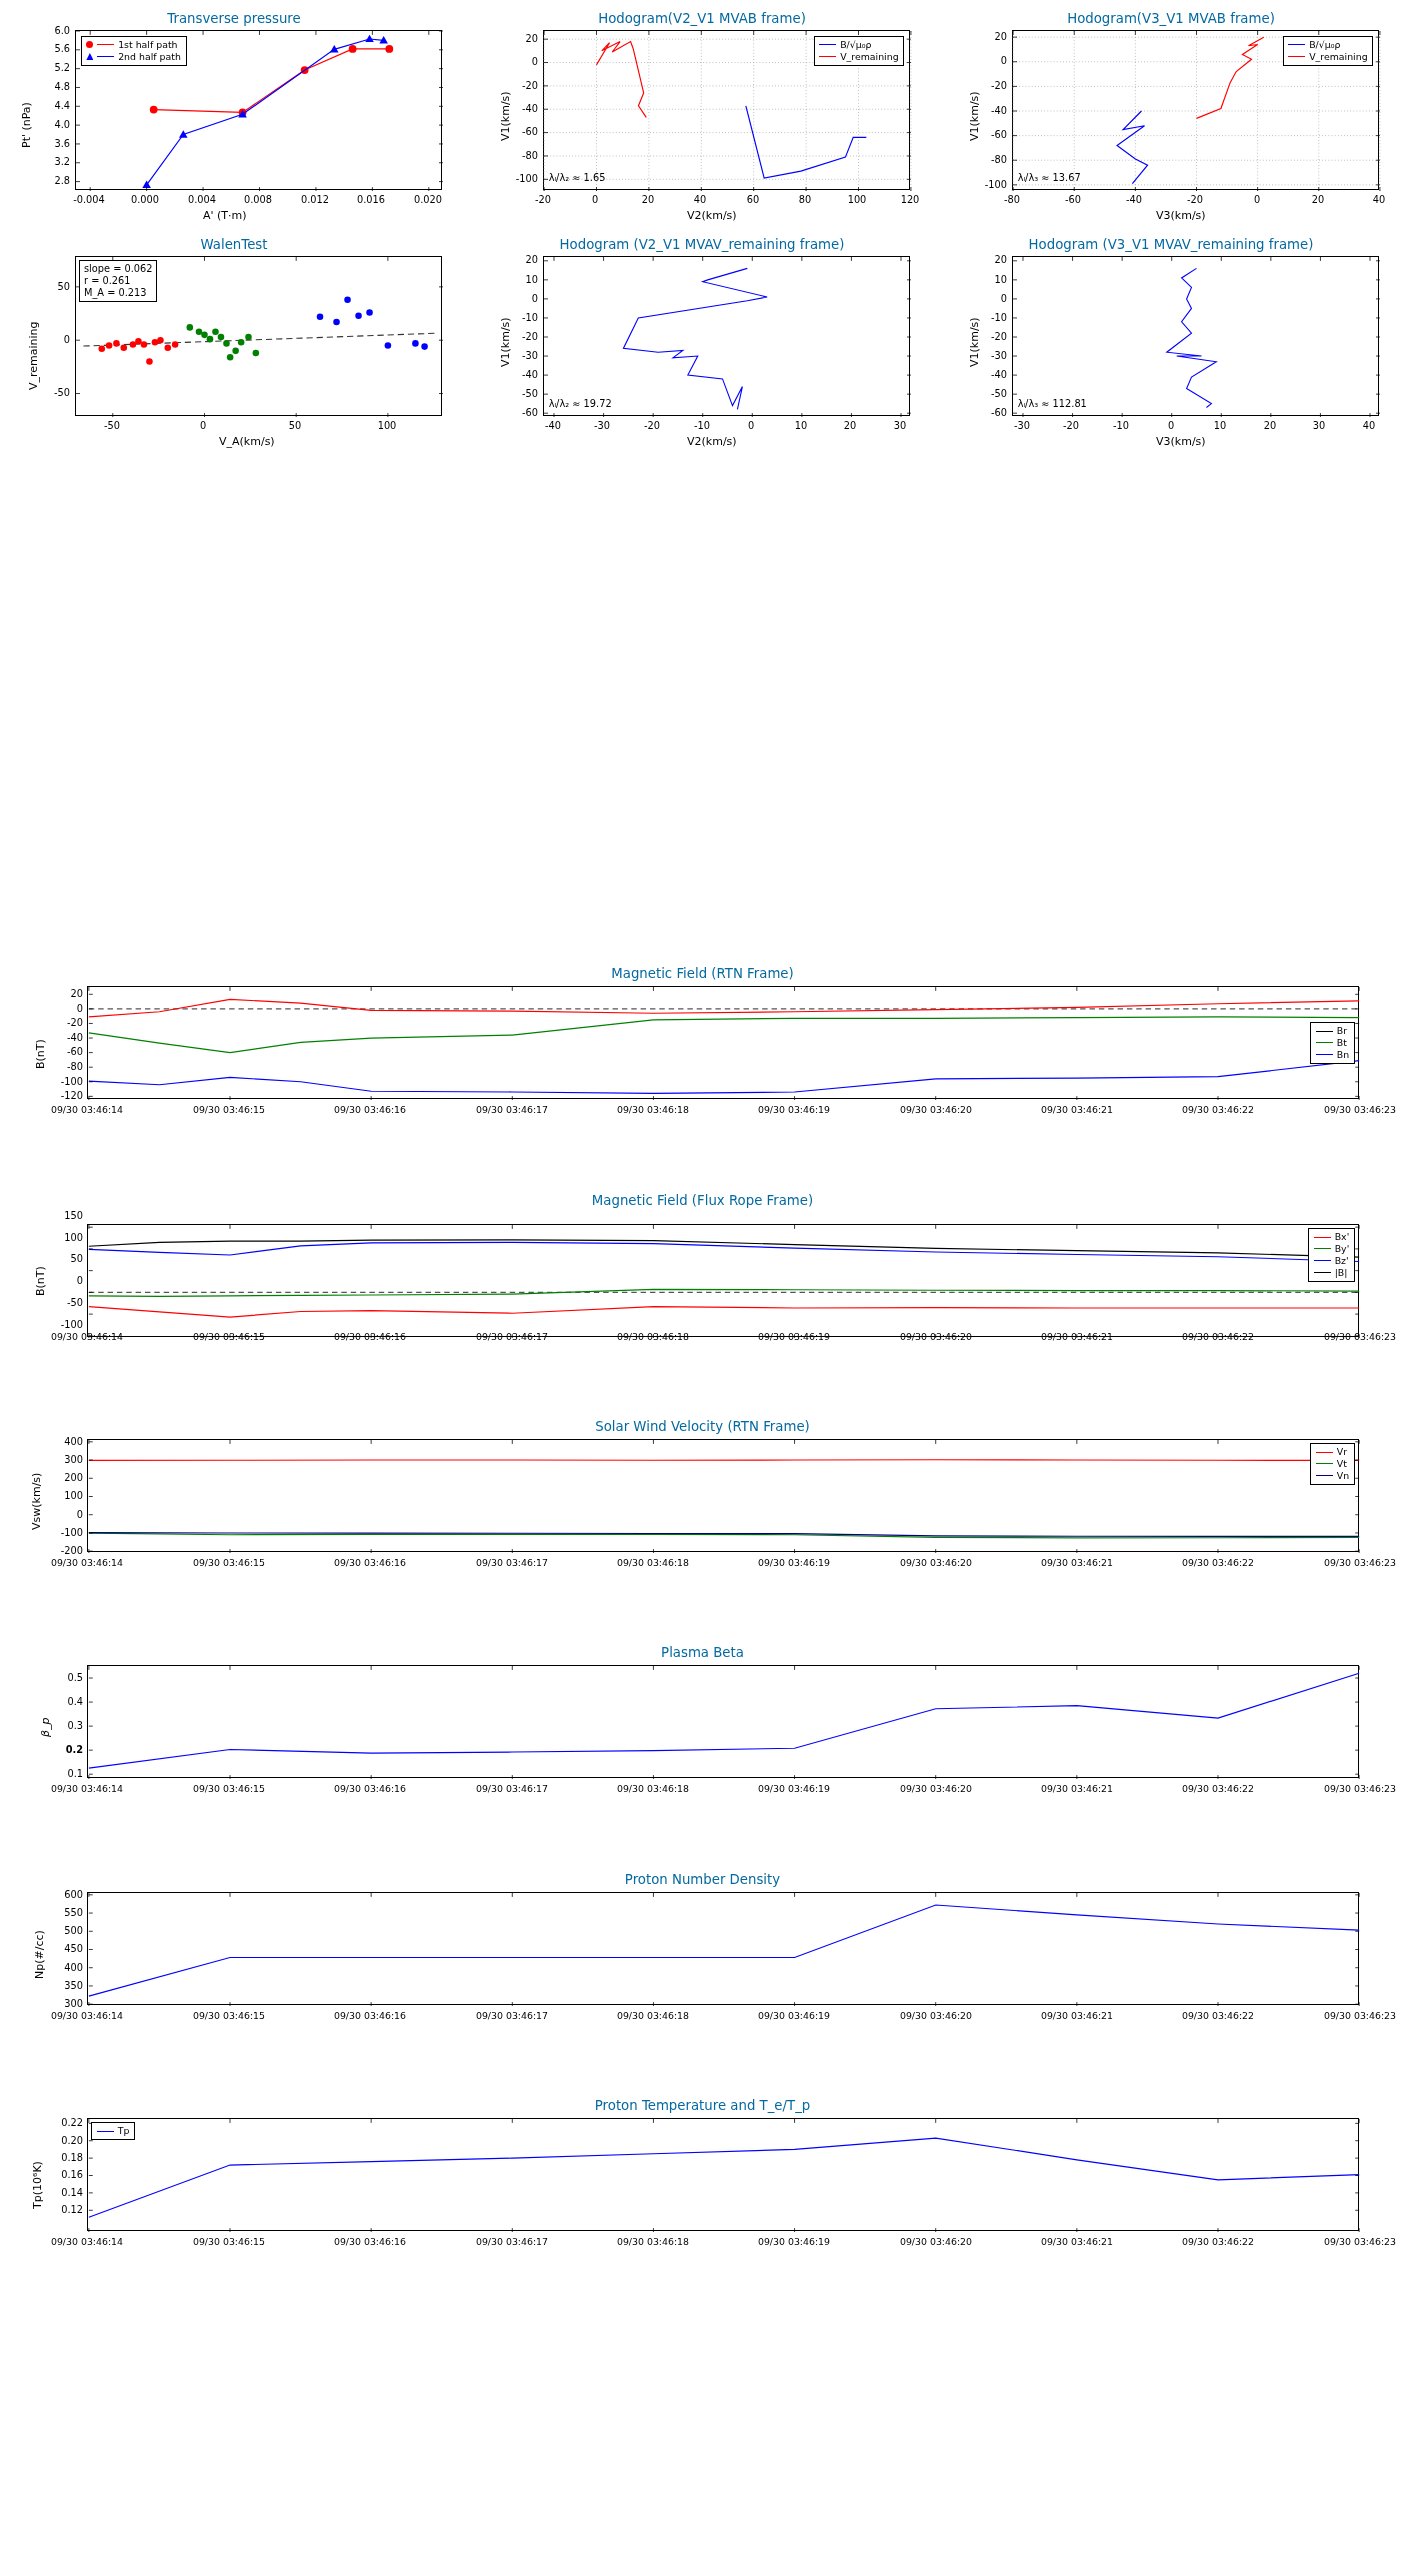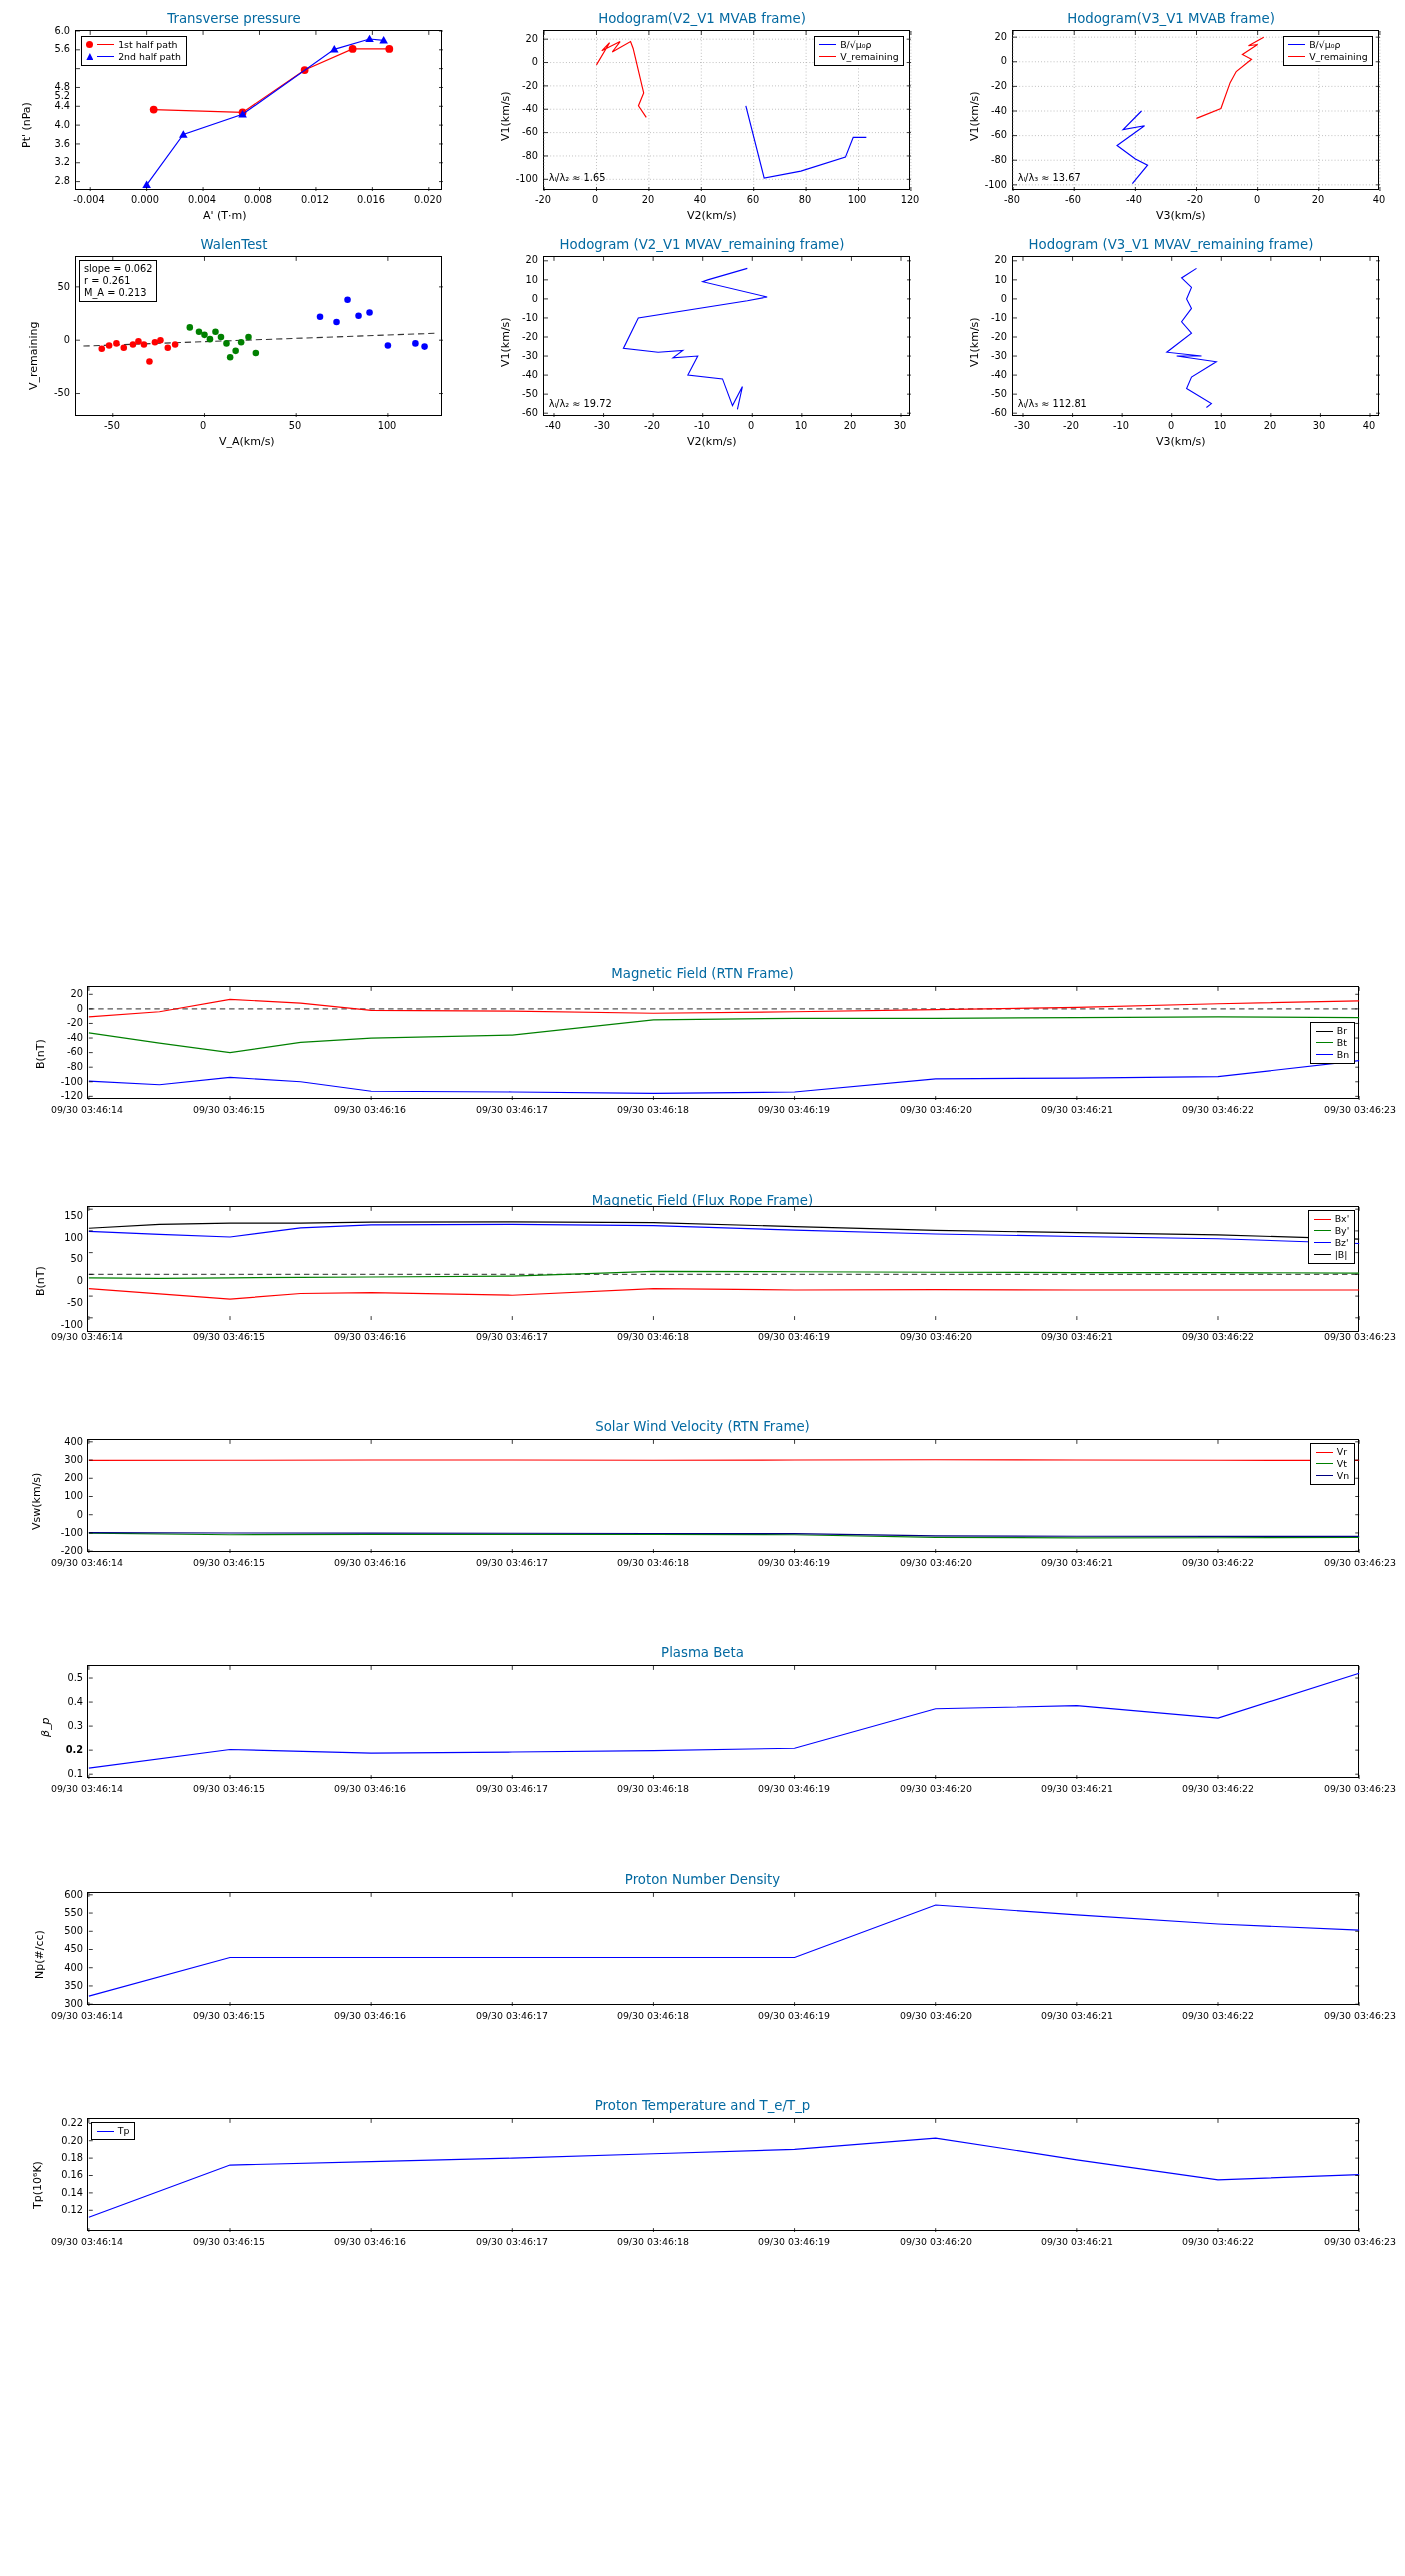--- a/index.html
+++ b/index.html
@@ -97,21 +97,21 @@
       <div class="tick tickx" style="left: 258px; top: 194px;">0.008</div>
       <div class="tick tickx" style="left: 315px; top: 194px;">0.012</div>
       <div class="tick tickx" style="left: 371px; top: 194px;">0.016</div>
       <div class="tick tickx" style="left: 428px; top: 194px;">0.020</div>
       <div class="tick ticky" style="right: 398px; left: auto; top: 180px;">2.8</div>
       <div class="tick ticky" style="right: 398px; left: auto; top: 161px;">3.2</div>
       <div class="tick ticky" style="right: 398px; left: auto; top: 143px;">3.6</div>
       <div class="tick ticky" style="right: 398px; left: auto; top: 124px;">4.0</div>
       <div class="tick ticky" style="right: 398px; left: auto; top: 105px;">4.4</div>
       <div class="tick ticky" style="right: 398px; left: auto; top: 86px;">4.8</div>
-      <div class="tick ticky" style="right: 398px; left: auto; top: 67px; margin-top: 28px;">5.2</div>
+      <div class="tick ticky" style="right: 398px; left: auto; top: 67px;">5.2</div>
       <div class="tick ticky" style="right: 398px; left: auto; top: 48px;">5.6</div>
       <div class="tick ticky" style="right: 398px; left: auto; top: 30px;">6.0</div>
     </div>
 
   <div class="panel" style="left:468px;top:0px;width:468px;height:226px;">
     <div class="title" style="top:11px;left:0;">Hodogram(V2_V1 MVAB frame)</div>
     <div class="axes" id="ax1" style="left:75px;top:30px;width:367px;height:160px;">
       <svg id="svg1" width="367" height="160" viewBox="0 0 470 205">
           <line x1="0" y1="0" x2="0" y2="205" stroke="#999" stroke-width="1" stroke-dasharray="1,3"></line>
           <line x1="67.14285714285714" y1="0" x2="67.14285714285714" y2="205" stroke="#999" stroke-width="1" stroke-dasharray="1,3"></line>
@@ -542,21 +542,21 @@
       <div class="tick ticky" style="right: 1322px; left: auto; top: 62px;">-20</div>
       <div class="tick ticky" style="right: 1322px; left: auto; top: 77px;">-40</div>
       <div class="tick ticky" style="right: 1322px; left: auto; top: 91px;">-60</div>
       <div class="tick ticky" style="right: 1322px; left: auto; top: 106px;">-80</div>
       <div class="tick ticky" style="right: 1322px; left: auto; top: 121px;">-100</div>
       <div class="tick ticky" style="right: 1322px; left: auto; top: 135px;">-120</div>
     </div>
 
   <div class="panel" style="left:0px;top:1187px;width:1405px;height:180px;">
     <div class="title" style="top:6.2px;left:0;">Magnetic Field (Flux Rope Frame)</div>
-    <div class="axes" id="ax7" style="left:87px;top:19px;width:1272px;height:126px;">
+    <div class="axes" id="ax7" style="left:87px;top:37px;width:1272px;height:113px;">
       <svg id="svg7" width="1272" height="113" viewBox="0 0 1630 145">
           <line x1="0" y1="86.4423076923077" x2="1630" y2="86.4423076923077" stroke="#555" stroke-width="1.4" stroke-dasharray="7,5"></line>
           <polyline points="0.0,104.8 90.6,111.5 181.1,118.2 271.7,111.0 362.2,109.9 543.3,113.2 724.4,104.8 905.6,106.5 1086.7,106.0 1267.8,106.5 1448.9,106.5 1630.0,106.5" fill="none" stroke="#ff0000" stroke-width="1.5"></polyline>
           <polyline points="0.0,90.9 90.6,91.5 181.1,90.9 271.7,90.3 362.2,89.8 543.3,88.7 724.4,82.5 905.6,83.1 1086.7,83.7 1267.8,84.2 1448.9,84.2 1630.0,84.8" fill="none" stroke="#008000" stroke-width="1.5"></polyline>
           <polyline points="0.0,31.2 90.6,35.1 181.1,38.5 271.7,26.8 362.2,22.9 543.3,22.3 724.4,24.0 905.6,29.6 1086.7,34.6 1267.8,37.9 1448.9,40.7 1630.0,46.8" fill="none" stroke="#0000ff" stroke-width="1.5"></polyline>
           <polyline points="0.0,27.3 90.6,22.3 181.1,20.6 271.7,20.6 362.2,19.5 543.3,19.0 724.4,20.1 905.6,25.1 1086.7,30.1 1267.8,32.9 1448.9,35.7 1630.0,41.3" fill="none" stroke="#000000" stroke-width="1.5"></polyline>
           <line x1="0" y1="145" x2="0" y2="140" stroke="#000" stroke-width="1"></line>
           <line x1="0" y1="0" x2="0" y2="5" stroke="#000" stroke-width="1"></line>
           <line x1="181.11111111111111" y1="145" x2="181.11111111111111" y2="140" stroke="#000" stroke-width="1"></line>
           <line x1="181.11111111111111" y1="0" x2="181.11111111111111" y2="5" stroke="#000" stroke-width="1"></line>

